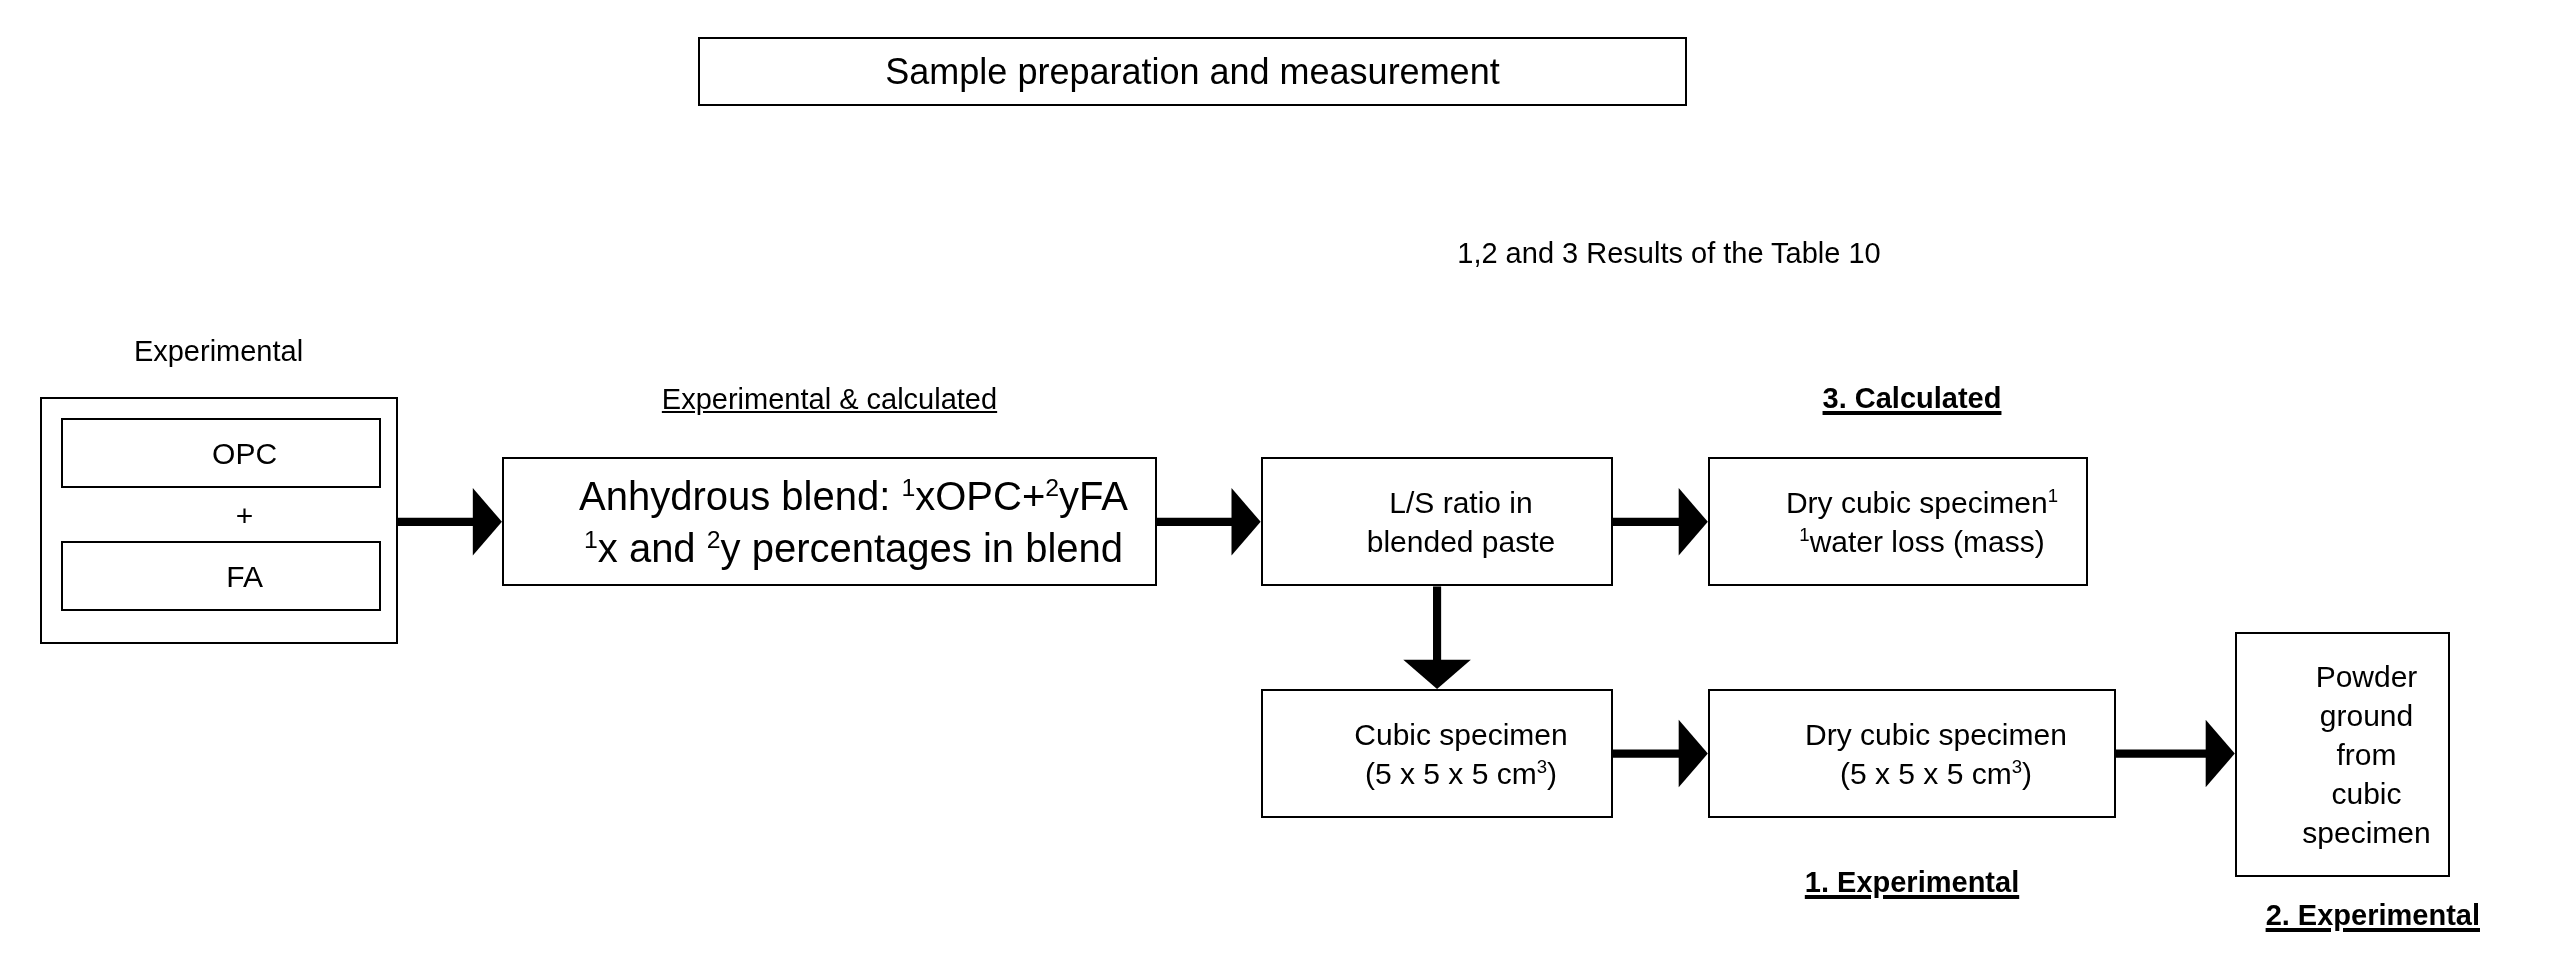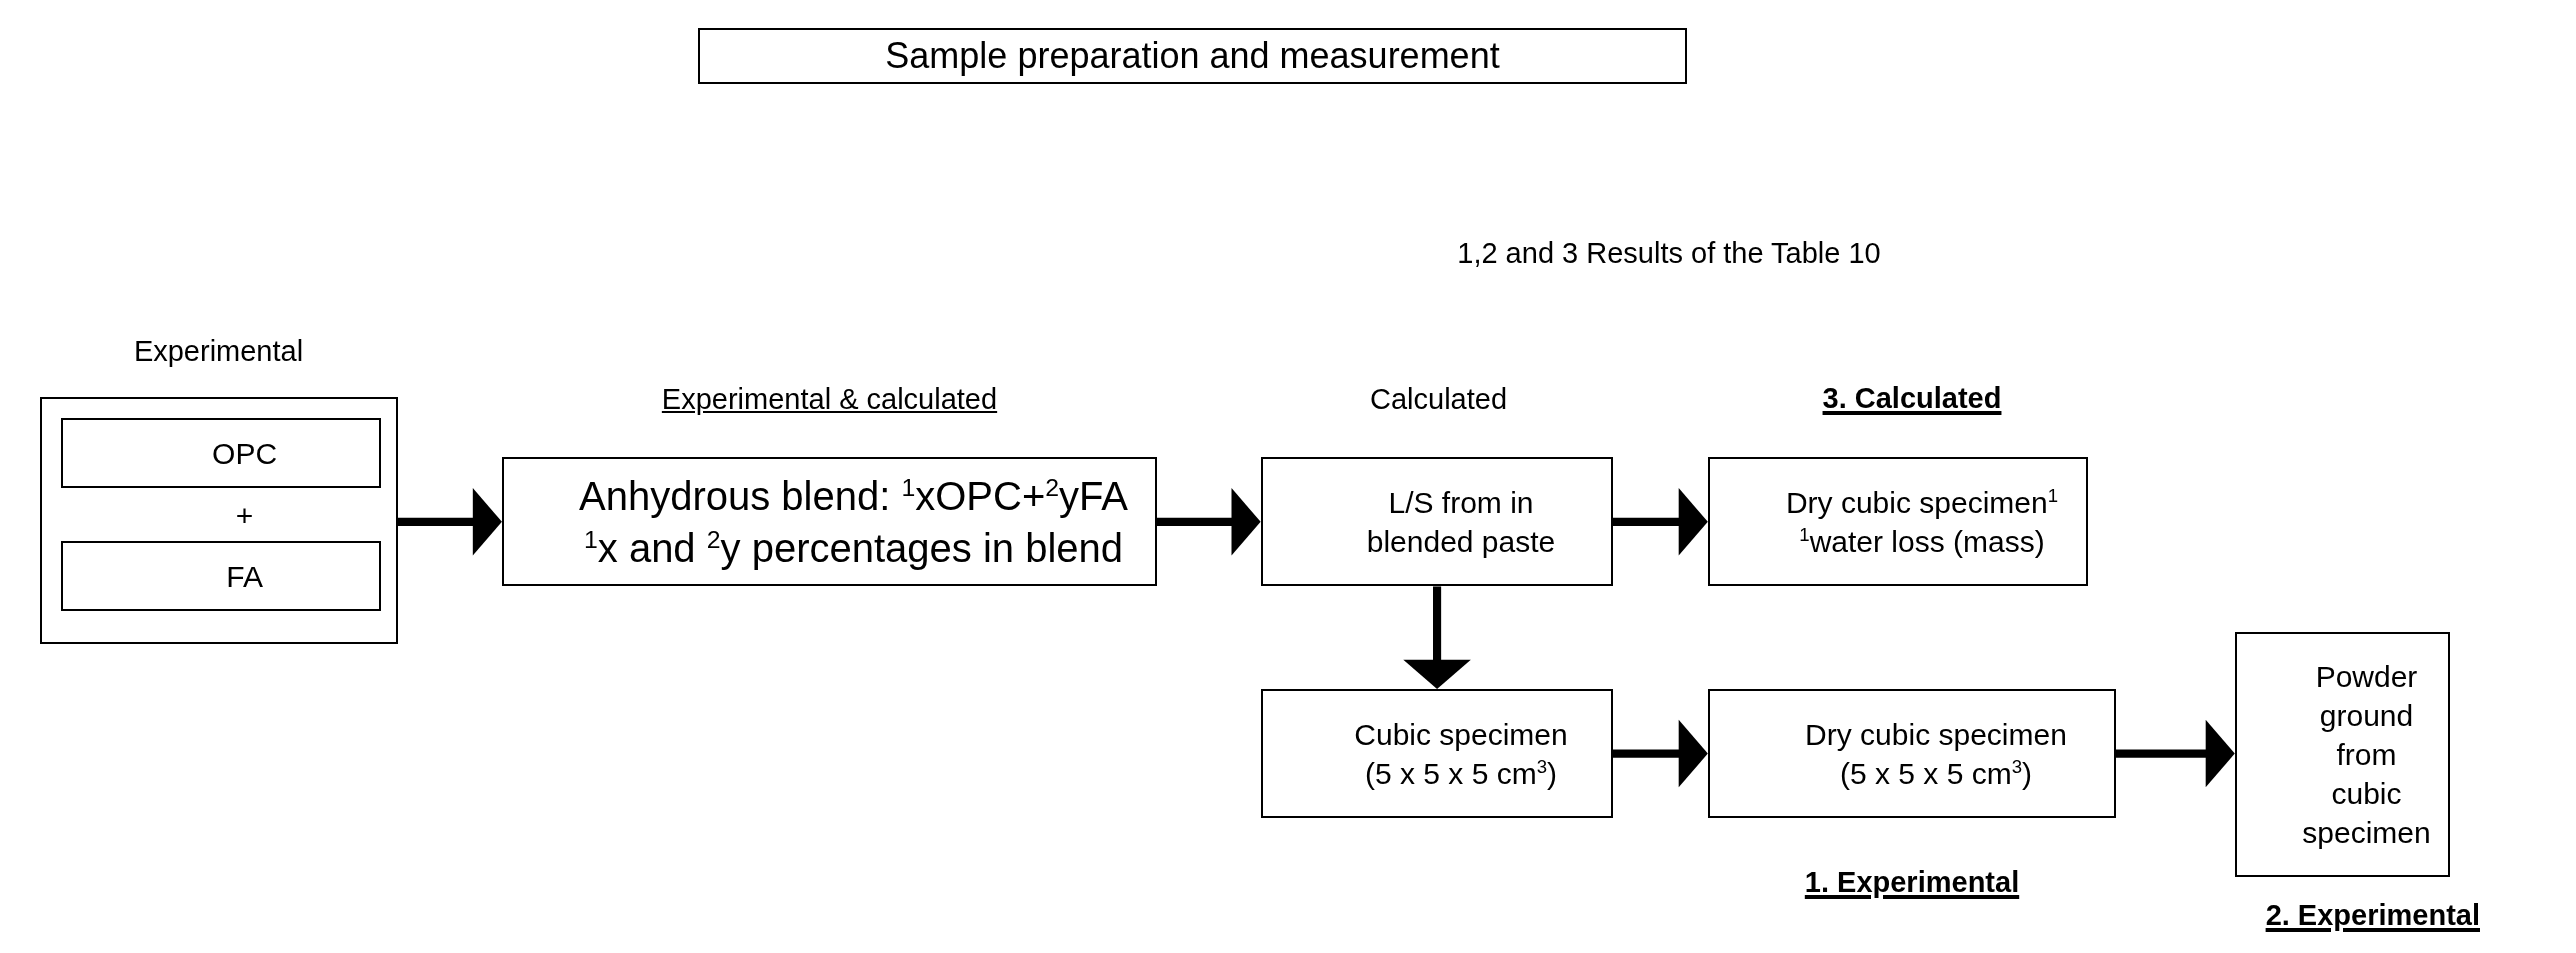--- a/index.html
+++ b/index.html
@@ -56,23 +56,23 @@
     font-weight: bold;
     text-decoration: underline;
     text-underline-offset: 2.9px;
     text-decoration-thickness: 3.5px;
   }
 
   
   #title-box {
     position: absolute;
     left: 698px;
-    top: 28px;
+    top: 37px;
     width: 989px;
-    height: 56px;
+    height: 69px;
     box-sizing: border-box;
     border: 2.9px solid #000000;
     background: #ffffff;
     display: flex;
     align-items: center;
     justify-content: center;
   }
   #title-box .txt { font-size: 36px; }
 
   #subtitle {
@@ -178,21 +178,20 @@
   </svg>
 
   <div id="title-box">
     <span class="txt">Sample preparation and measurement</span>
   </div>
 
   <div id="subtitle" class="caption">1,2 and 3 Results of the Table 10</div>
 
   <div id="cap-experimental" class="caption">Experimental</div>
   <div id="cap-exp-calc" class="caption">Experimental &amp; calculated</div>
-  <div id="cap-calculated" class="caption">Calculated</div>
   <div id="cap-3-calculated" class="caption bold-underline">3. Calculated</div>
   <div id="cap-1-experimental" class="caption bold-underline">1. Experimental</div>
   <div id="cap-2-experimental" class="caption bold-underline">2. Experimental</div>
 
   <div id="group-experimental" class="node">
     <div id="box-opc">
       <span class="txt">OPC</span>
     </div>
     <div id="plus-sign">
       <span class="txt">+</span>
@@ -200,21 +199,21 @@
     <div id="box-fa">
       <span class="txt">FA</span>
     </div>
   </div>
 
   <div id="box-anhydrous" class="node">
     <span class="txt"><span>Anhydrous blend: </span><sup>1</sup><span>xOPC+</span><sup>2</sup><span>yFA</span><br><sup>1</sup><span>x and </span><sup>2</sup><span>y percentages in blend</span></span>
   </div>
 
   <div id="box-ls-ratio" class="node">
-    <span class="txt"><span>L/S from in</span><br><span>blended paste</span></span>
+    <span class="txt"><span>L/S ratio in</span><br><span>blended paste</span></span>
   </div>
 
   <div id="box-dry-calc" class="node">
     <span class="txt"><span>Dry cubic specimen</span><sup>1</sup><br><sup>1</sup><span>water loss (mass)</span></span>
   </div>
 
   <div id="box-cubic" class="node">
     <span class="txt"><span>Cubic specimen</span><br><span>(5 x 5 x 5 cm</span><sup>3</sup><span>)</span></span>
   </div>
 

